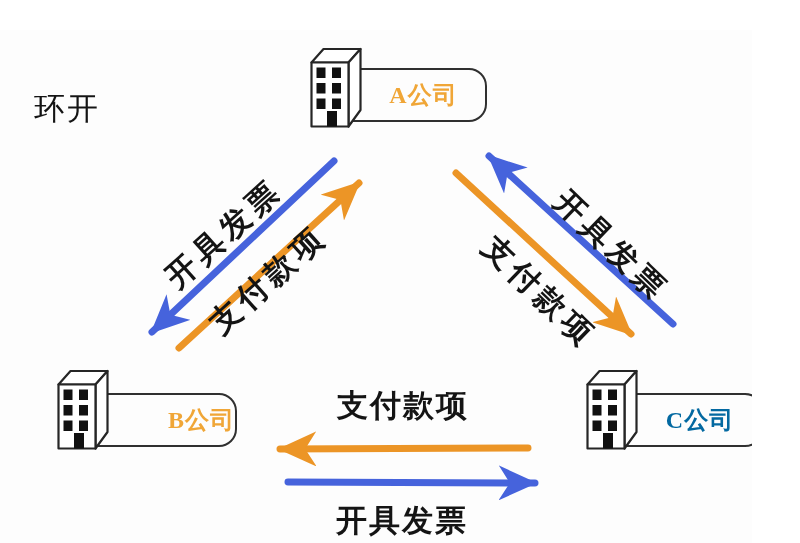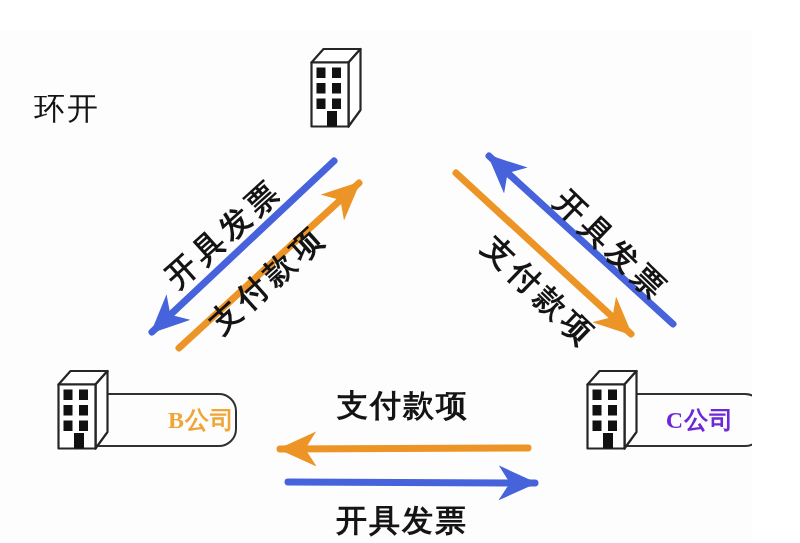--- a/index.html
+++ b/index.html
@@ -96,20 +96,23 @@
   </svg>
 
   <div class="edge-label diag" style="left: 224px; top: 204px; transform: translate(-50%, -50%) rotate(-42deg); color: rgb(20, 20, 20);">开具发票</div>
   <div class="edge-label diag" style="left: 268px; top: 250px; transform: translate(-50%, -50%) rotate(-42deg); color: rgb(20, 20, 20);">支付款项</div>
   <div class="edge-label diag" style="left: 611px; top: 216px; transform: translate(-50%, -50%) rotate(44deg); color: rgb(20, 20, 20);">开具发票</div>
   <div class="edge-label diag" style="left: 539px; top: 262px; transform: translate(-50%, -50%) rotate(44deg); color: rgb(20, 20, 20);">支付款项</div>
   <div class="edge-label horiz" style="left: 403px; top: 376px; transform: translate(-50%, -50%); color: rgb(20, 20, 20);">支付款项</div>
   <div class="edge-label horiz" style="left: 402px; top: 491px; transform: translate(-50%, -50%); color: rgb(20, 20, 20);">开具发票</div>
 
   <div class="node" style="left:310px; top:16px; width:178px; height:84px;">
+    <div class="pill" style="left:20px; top:22px; width:157px;">
+      <span class="pill-label" style="color: rgb(240, 166, 55);">A公司</span>
+    </div>
     <svg class="building" width="52" height="82" viewBox="0 0 52 82">
       <polygon points="1.5,16.5 13.5,3 50.5,3 38.5,16.5" fill="#ffffff" stroke="#262626" stroke-width="2.2" stroke-linejoin="round"></polygon>
       <polygon points="38.5,16.5 50.5,3 50.5,64 38.5,80.5" fill="#ffffff" stroke="#262626" stroke-width="2.2" stroke-linejoin="round"></polygon>
       <rect x="1.5" y="16.5" width="37" height="64" fill="#ffffff" stroke="#262626" stroke-width="2.2" stroke-linejoin="round"></rect>
       <rect x="6.5" y="21.5" width="9" height="10.5" fill="#111111"></rect>
       <rect x="22" y="21.5" width="9" height="10.5" fill="#111111"></rect>
       <rect x="6.5" y="37" width="9" height="10.5" fill="#111111"></rect>
       <rect x="22" y="37" width="9" height="10.5" fill="#111111"></rect>
       <rect x="6.5" y="52.5" width="9" height="10.5" fill="#111111"></rect>
       <rect x="22" y="52.5" width="9" height="10.5" fill="#111111"></rect>
@@ -130,21 +133,21 @@
       <rect x="6.5" y="37" width="9" height="10.5" fill="#111111"></rect>
       <rect x="22" y="37" width="9" height="10.5" fill="#111111"></rect>
       <rect x="6.5" y="52.5" width="9" height="10.5" fill="#111111"></rect>
       <rect x="22" y="52.5" width="9" height="10.5" fill="#111111"></rect>
       <rect x="17" y="65" width="10" height="15.5" fill="#111111"></rect>
     </svg>
   </div>
 
   <div class="node" style="left:586px; top:338px; width:178px; height:84px;">
     <div class="pill" style="left:21px; top:25px; width:156px;">
-      <span class="pill-label" style="color: #6d28d9;">C公司</span>
+      <span class="pill-label" style="color: #0369a1;">C公司</span>
     </div>
     <svg class="building" width="52" height="82" viewBox="0 0 52 82">
       <polygon points="1.5,16.5 13.5,3 50.5,3 38.5,16.5" fill="#ffffff" stroke="#262626" stroke-width="2.2" stroke-linejoin="round"></polygon>
       <polygon points="38.5,16.5 50.5,3 50.5,64 38.5,80.5" fill="#ffffff" stroke="#262626" stroke-width="2.2" stroke-linejoin="round"></polygon>
       <rect x="1.5" y="16.5" width="37" height="64" fill="#ffffff" stroke="#262626" stroke-width="2.2" stroke-linejoin="round"></rect>
       <rect x="6.5" y="21.5" width="9" height="10.5" fill="#111111"></rect>
       <rect x="22" y="21.5" width="9" height="10.5" fill="#111111"></rect>
       <rect x="6.5" y="37" width="9" height="10.5" fill="#111111"></rect>
       <rect x="22" y="37" width="9" height="10.5" fill="#111111"></rect>
       <rect x="6.5" y="52.5" width="9" height="10.5" fill="#111111"></rect>

